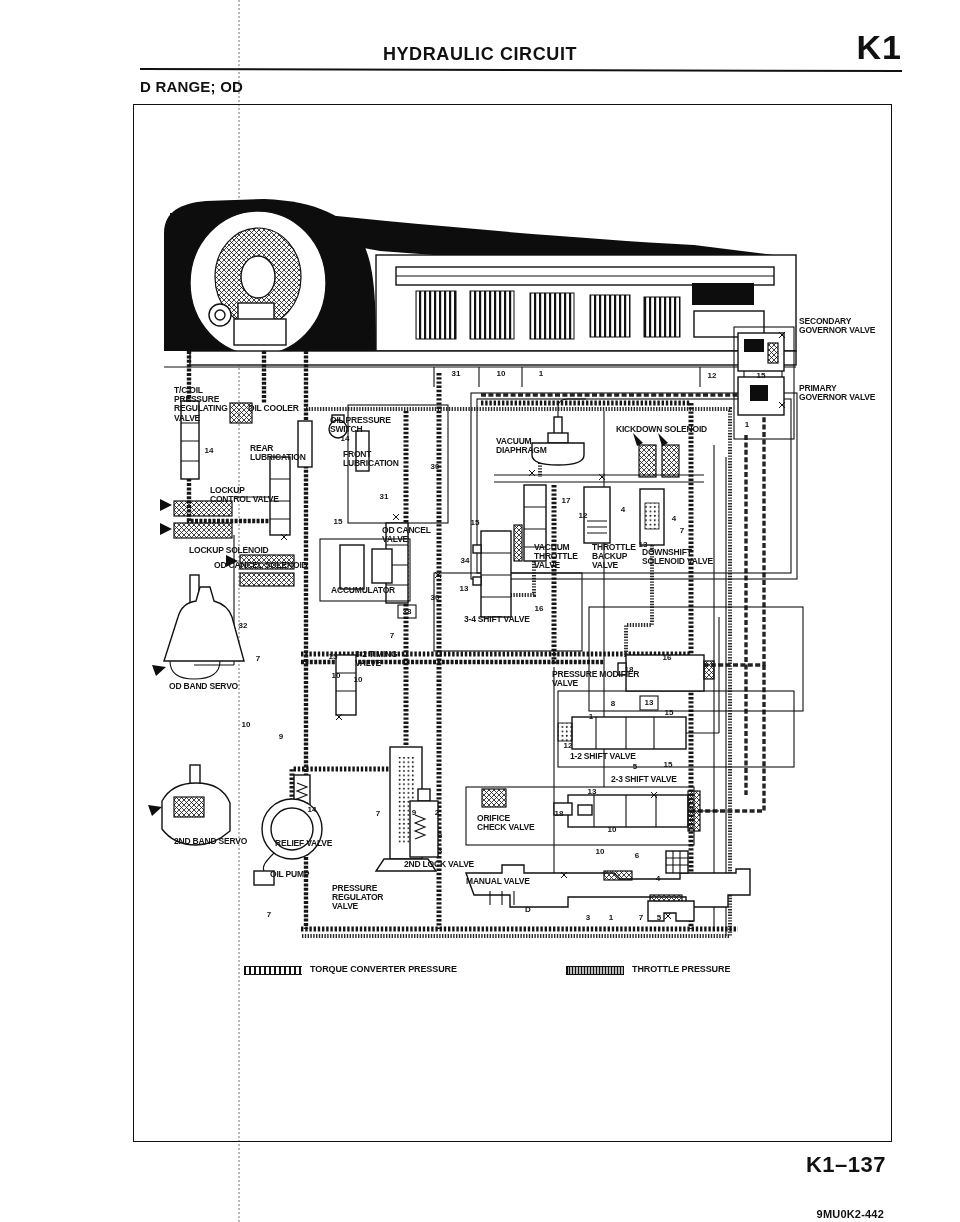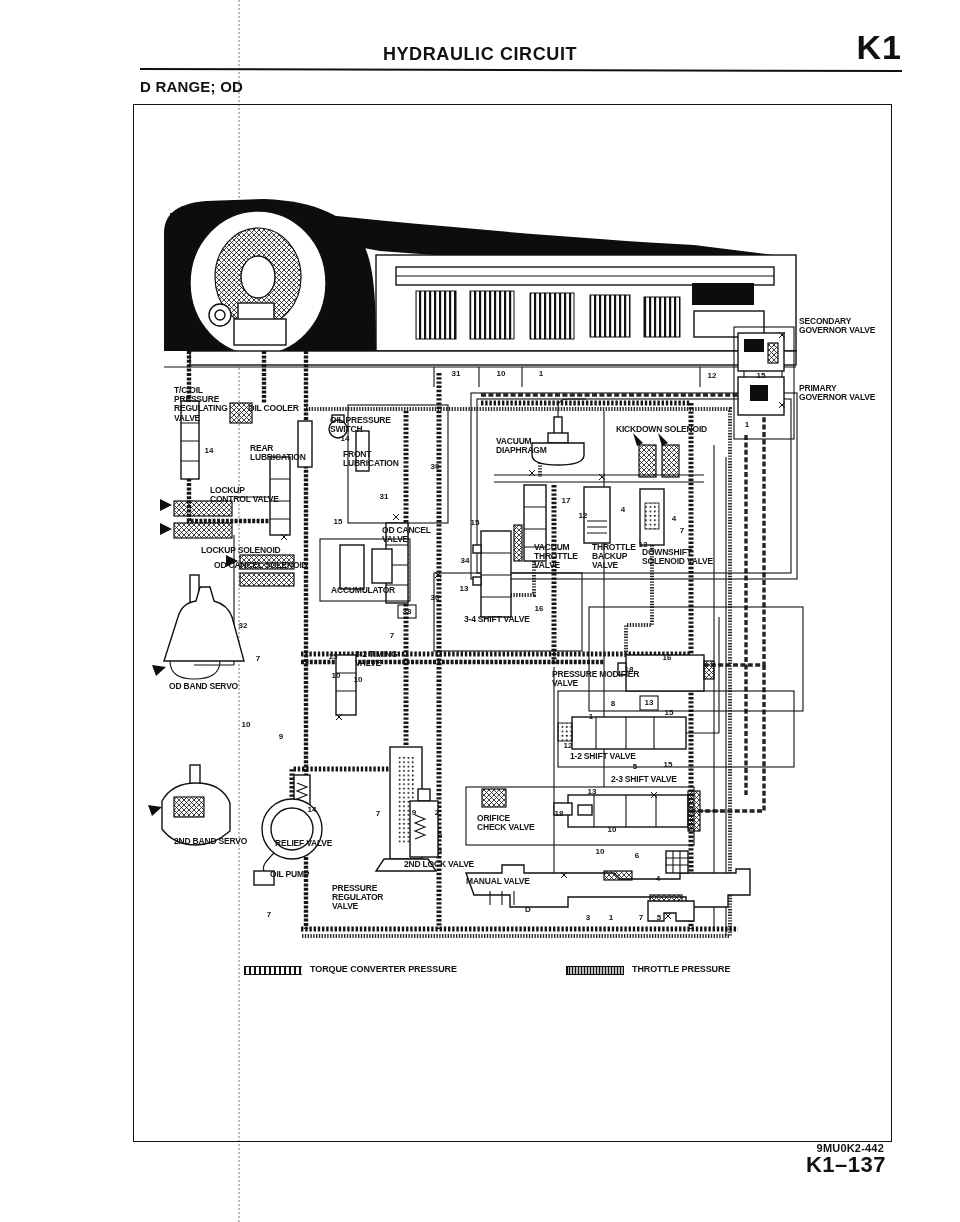--- a/index.html
+++ b/index.html
@@ -22,21 +22,21 @@
   .dnum{position:absolute;font-size:8px;font-weight:700;color:#151515;transform:translate(-50%,-55%);}
   
   .legend-row{position:absolute;height:12px;}
   .sw{position:absolute;width:58px;height:7px;top:2px;}
   .p-governor{background:repeating-linear-gradient(90deg,#111 0 1px,#fff 1px 4px);border-top:1.6px solid #111;border-bottom:1.6px solid #111;}
   .p-torque{background:repeating-linear-gradient(90deg,#111 0 2px,#fff 2px 5px);border-top:1.1px solid #111;border-bottom:1.1px solid #111;}
   .p-line{background:repeating-linear-gradient(135deg,#111 0 1.5px,#fff 1.5px 3.5px);border-top:1.6px solid #111;border-bottom:1.6px solid #111;}
   .p-throttle{background:repeating-linear-gradient(90deg,#111 0 1.5px,#b9b9b9 1.5px 3px);border-top:1.1px solid #111;border-bottom:1.1px solid #111;}
   .lg-label{position:absolute;top:0;font-size:9px;font-weight:700;letter-spacing:-0.1px;white-space:nowrap;}
   
-  .doc-code{position:absolute;top:1142px;right:76px;font-size:11px;font-weight:700;letter-spacing:.2px;}
+  .doc-code{position:absolute;top:1208px;right:76px;font-size:11px;font-weight:700;letter-spacing:.2px;}
   .page-code{position:absolute;top:1152px;right:74px;font-size:22px;font-weight:800;letter-spacing:.5px;}
   .watermark{position:absolute;bottom:2px;right:6px;font-size:34px;font-weight:400;color:#8c8c8c;letter-spacing:.5px;}
   
   .thin{fill:none;stroke:#111;stroke-width:1.1px;}
   .lp{fill:none;stroke:#161616;stroke-width:5px;stroke-dasharray:2.4 1.8;}
   .gp{fill:none;stroke:#242424;stroke-width:3.4px;stroke-dasharray:5 2.4;}
   .tc{fill:none;stroke:#161616;stroke-width:4.4px;stroke-dasharray:3 1.4;}
   .tp{fill:none;stroke:#2c2c2c;stroke-width:4px;stroke-dasharray:1.4 1.4;}
   .cmp{fill:#fff;stroke:#111;stroke-width:1.4px;}
   .hch{fill:url(#xh);stroke:#111;stroke-width:1.2px;}
@@ -277,21 +277,21 @@
 LUBRICATION</div>
         <div class="dlabel" style="left: 209px; top: 345px;">FRONT
 LUBRICATION</div>
         <div class="dlabel" style="left: 362px; top: 332px;">VACUUM
 DIAPHRAGM</div>
         <div class="dlabel" style="left: 482px; top: 320px;">KICKDOWN SOLENOID</div>
         <div class="dlabel" style="left: 76px; top: 381px;">LOCKUP
 CONTROL VALVE</div>
         <div class="dlabel" style="left: 248px; top: 421px;">OD CANCEL
 VALVE</div>
-        <div class="dlabel" style="left: 55px; top: 441px; margin-left: 12px;">LOCKUP SOLENOID</div>
+        <div class="dlabel" style="left: 55px; top: 441px;">LOCKUP SOLENOID</div>
         <div class="dlabel" style="left: 80px; top: 456px;">OD CANCEL SOLENOID</div>
         <div class="dlabel" style="left: 197px; top: 481px;">ACCUMULATOR</div>
         <div class="dlabel" style="left: 400px; top: 438px;">VACUUM
 THROTTLE
 VALVE</div>
         <div class="dlabel" style="left: 458px; top: 438px;">THROTTLE
 BACKUP
 VALVE</div>
         <div class="dlabel" style="left: 508px; top: 443px;">DOWNSHIFT
 SOLENOID VALVE</div>

